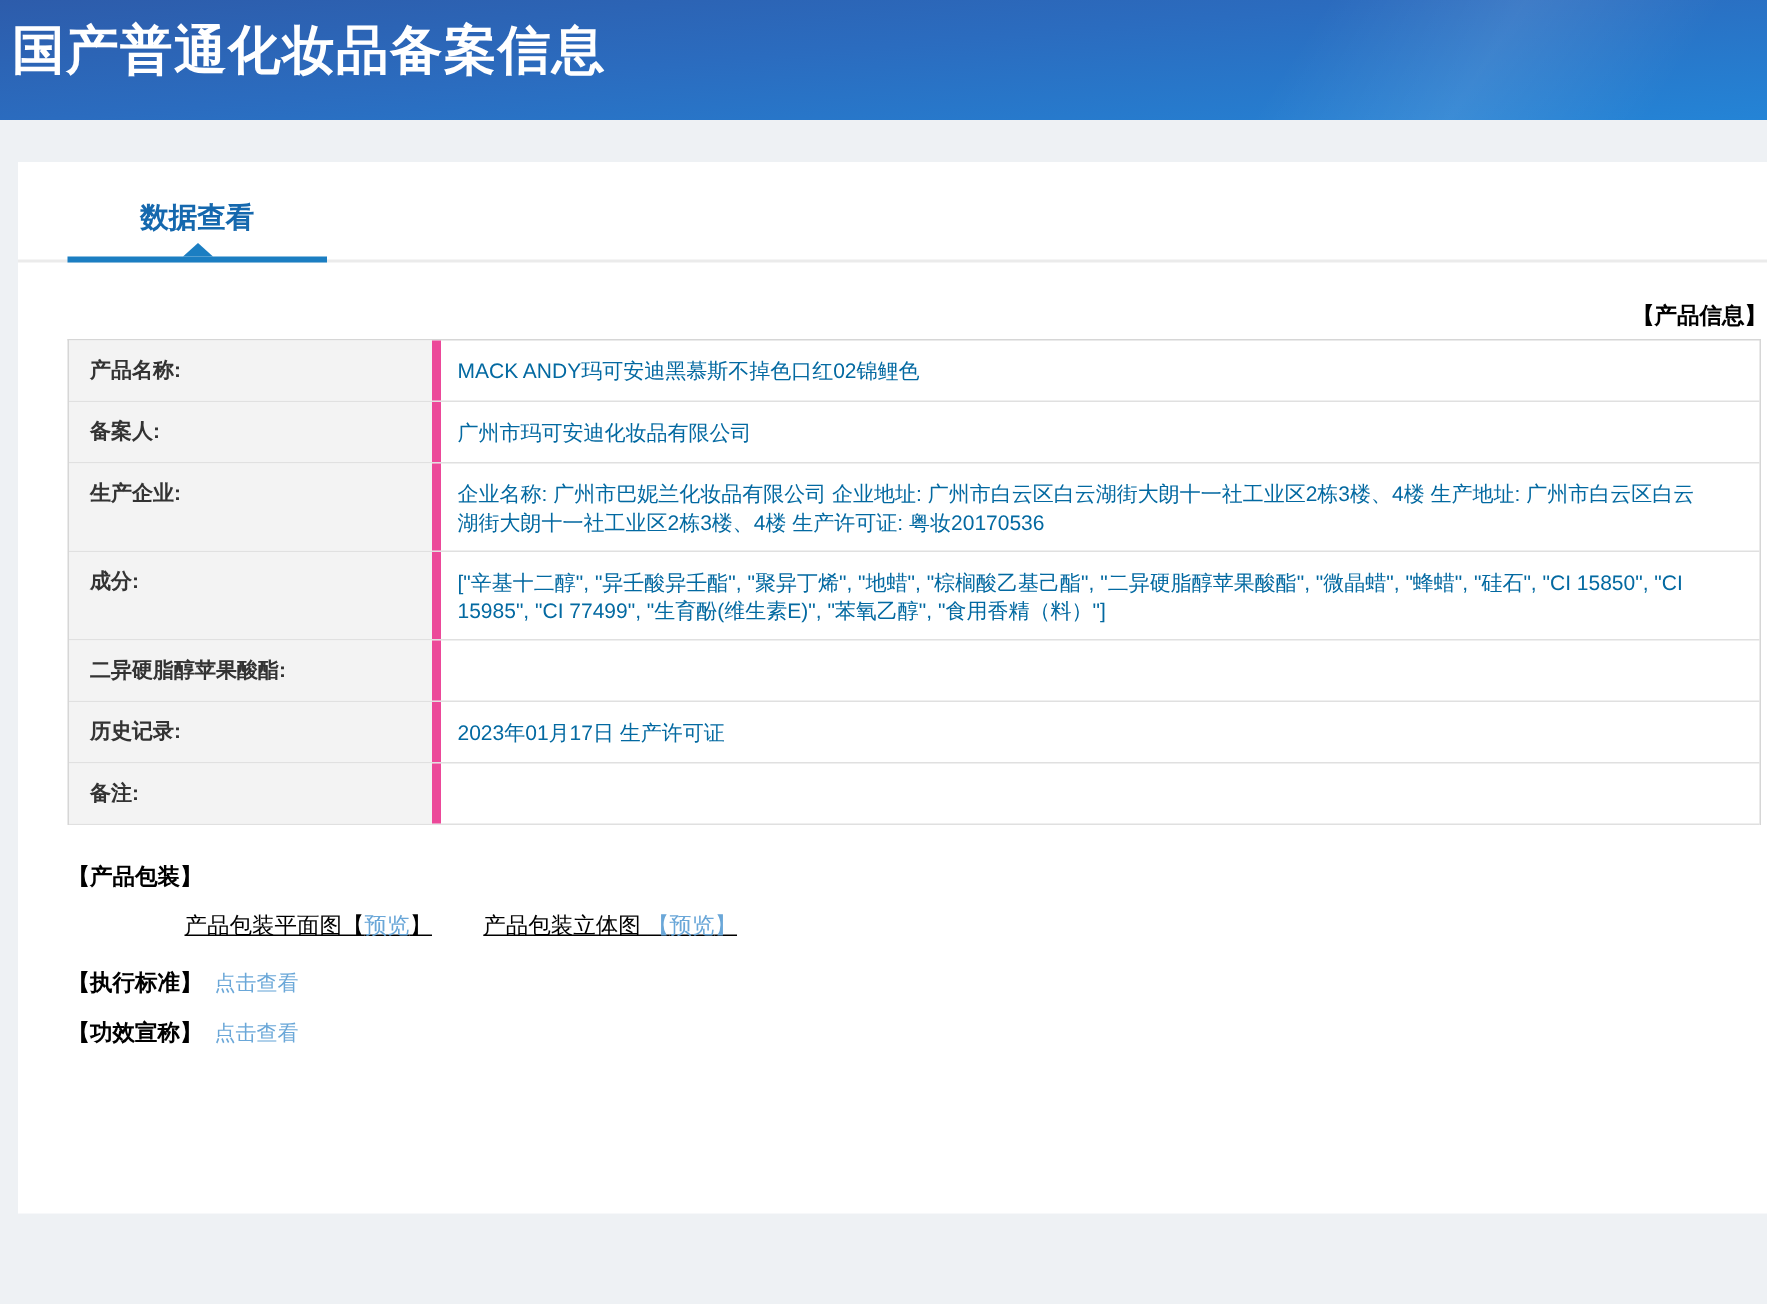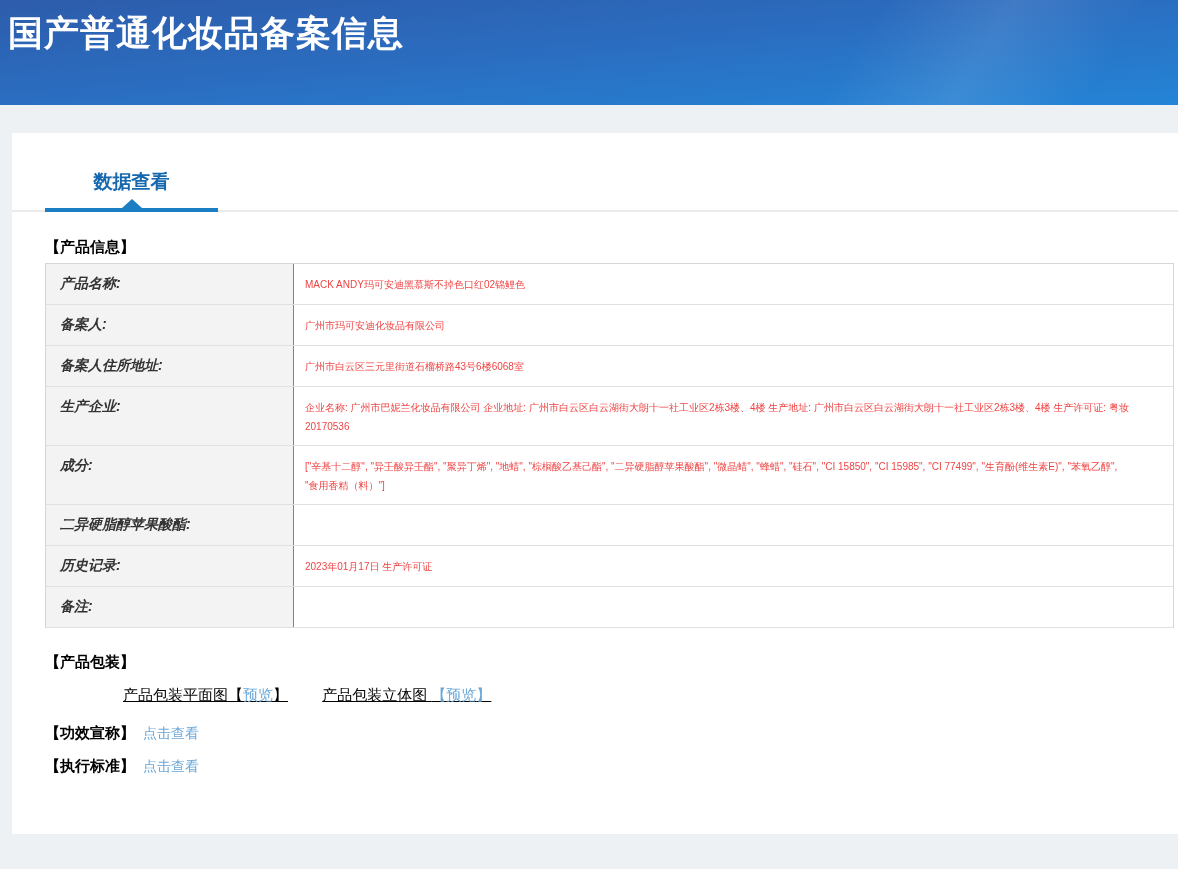--- a/index.html
+++ b/index.html
@@ -4,21 +4,21 @@
 <style>
   * { margin:0; padding:0; box-sizing:border-box; }
   html,body { width:1178px; height:869px; overflow:hidden; }
   body {
     font-family:"Liberation Sans","DejaVu Sans",sans-serif;
     background:#eef1f4;
     color:#333;
   }
   
   .page-header {
-    position:relative; height:105px;
+    position:relative; height:80px;
     background:linear-gradient(175deg,#2d5cab 0%,#2b6cbf 45%,#2484d6 100%);
     overflow:hidden;
   }
   .page-header .sheen {
     position:absolute; right:-60px; top:-140px; width:620px; height:420px;
     background:linear-gradient(115deg,rgba(255,255,255,0) 40%,rgba(255,255,255,.10) 55%,rgba(255,255,255,0) 70%);
     transform:rotate(8deg);
   }
   .page-title {
     position:absolute; left:8px; top:10px;
@@ -26,61 +26,61 @@
   }
   
   .card {
     margin:28px 0 0 12px;
     background:#fff;
     min-height:701px;
     padding-bottom:40px;
   }
   .tabbar {
     display:flex;
-    margin-top:0; padding-top:36px;
+    margin-top:0; padding-top:24px;
     border-bottom:2px solid #ebebeb;
   }
   .tab {
     position:relative;
     width:173px; margin-left:33px; margin-bottom:-2px;
     text-align:center;
     color:#1568ae; font-size:19px; font-weight:bold;
     padding-bottom:13px;
     border-bottom:4px solid #1b7ec2;
     cursor:pointer;
   }
   .tab .arrow {
     position:absolute; left:50%; bottom:0; transform:translateX(-50%);
     width:0; height:0;
     border-left:10px solid transparent;
     border-right:10px solid transparent;
     border-bottom:9px solid #1b7ec2;
   }
   .section-heading {
     margin:26px 0 6px 33px;
-    font-size:15px; font-weight:bold; color:#000;
+    font-size:15px; font-weight:bold; color:#000;text-align:right;
   }
   
   .info-table {
     margin:0 4px 0 33px;
     border:1px solid #d6d6d6;
     border-bottom:none;
   }
   .info-row { display:flex; border-bottom:1px solid #e0e0e0; }
   .cell-label {
     width:248px; min-height:40px;
     background:#f3f3f3;
-    border-right:1px solid #ec4899;
+    border-right:6px solid #ec4899;
     padding:11px 14px 9px 14px;
-    font-weight:bold; font-size:14px; color:#333;font-style:italic;
+    font-weight:bold; font-size:14px; color:#333;
   }
   .cell-value {
     flex:1; min-height:40px;
     padding:11px 40px 9px 11px;
-    font-size:10px; color:#ef4444; line-height:19px;
+    font-size:14px; color:#0369a1; line-height:19px;
     word-break:break-all;
   }
   
   .packaging-heading { margin:25px 16px 0 33px; font-size:15px; font-weight:bold; color:#000; }
   .packaging-line { margin:14px 0 0 111px; font-size:15px; color:#000; }
   .packaging-item { margin-right:30px;text-decoration:underline; }
   .link { color:#6aa7d8; text-decoration:none; cursor:pointer; }
   .std-line { margin:19px 0 0 33px; font-size:15px; }
   .std-line + .std-line { margin-top:14px; }
   .std-label { font-weight:bold; color:#000; }
@@ -108,24 +108,20 @@
   <div class="info-table">
     <div class="info-row">
       <div class="cell-label">产品名称:</div>
       <div class="cell-value">MACK ANDY玛可安迪黑慕斯不掉色口红02锦鲤色</div>
     </div>
     <div class="info-row">
       <div class="cell-label">备案人:</div>
       <div class="cell-value">广州市玛可安迪化妆品有限公司</div>
     </div>
     <div class="info-row">
-      <div class="cell-label">备案人住所地址:</div>
-      <div class="cell-value">广州市白云区三元里街道石榴桥路43号6楼6068室</div>
-    </div>
-    <div class="info-row">
       <div class="cell-label">生产企业:</div>
       <div class="cell-value">企业名称: 广州市巴妮兰化妆品有限公司 企业地址: 广州市白云区白云湖街大朗十一社工业区2栋3楼、4楼 生产地址: 广州市白云区白云湖街大朗十一社工业区2栋3楼、4楼 生产许可证: 粤妆20170536</div>
     </div>
     <div class="info-row">
       <div class="cell-label">成分:</div>
       <div class="cell-value">["辛基十二醇", "异壬酸异壬酯", "聚异丁烯", "地蜡", "棕榈酸乙基己酯", "二异硬脂醇苹果酸酯", "微晶蜡", "蜂蜡", "硅石", "CI 15850", "CI 15985", "CI 77499", "生育酚(维生素E)", "苯氧乙醇", "食用香精（料）"]</div>
     </div>
     <div class="info-row">
       <div class="cell-label">二异硬脂醇苹果酸酯:</div>
       <div class="cell-value"></div>
@@ -141,20 +137,20 @@
   </div>
 
   <h2 class="packaging-heading">【产品包装】</h2>
 
   <div class="packaging-line">
     <span class="packaging-item"><span>产品包装平面图</span><span>【</span><a class="link">预览</a><span>】</span></span>
     <span class="packaging-item"><span>产品包装立体图 </span><span class="link">【</span><a class="link">预览</a><span class="link">】</span></span>
   </div>
 
   <div class="std-line">
-    <span class="std-label">【功效宣称】</span><a class="link">点击查看</a>
+    <span class="std-label">【执行标准】</span><a class="link">点击查看</a>
   </div>
 
   <div class="std-line">
-    <span class="std-label">【执行标准】</span><a class="link">点击查看</a>
+    <span class="std-label">【功效宣称】</span><a class="link">点击查看</a>
   </div>
 
 </main>
 
 </body></html>

